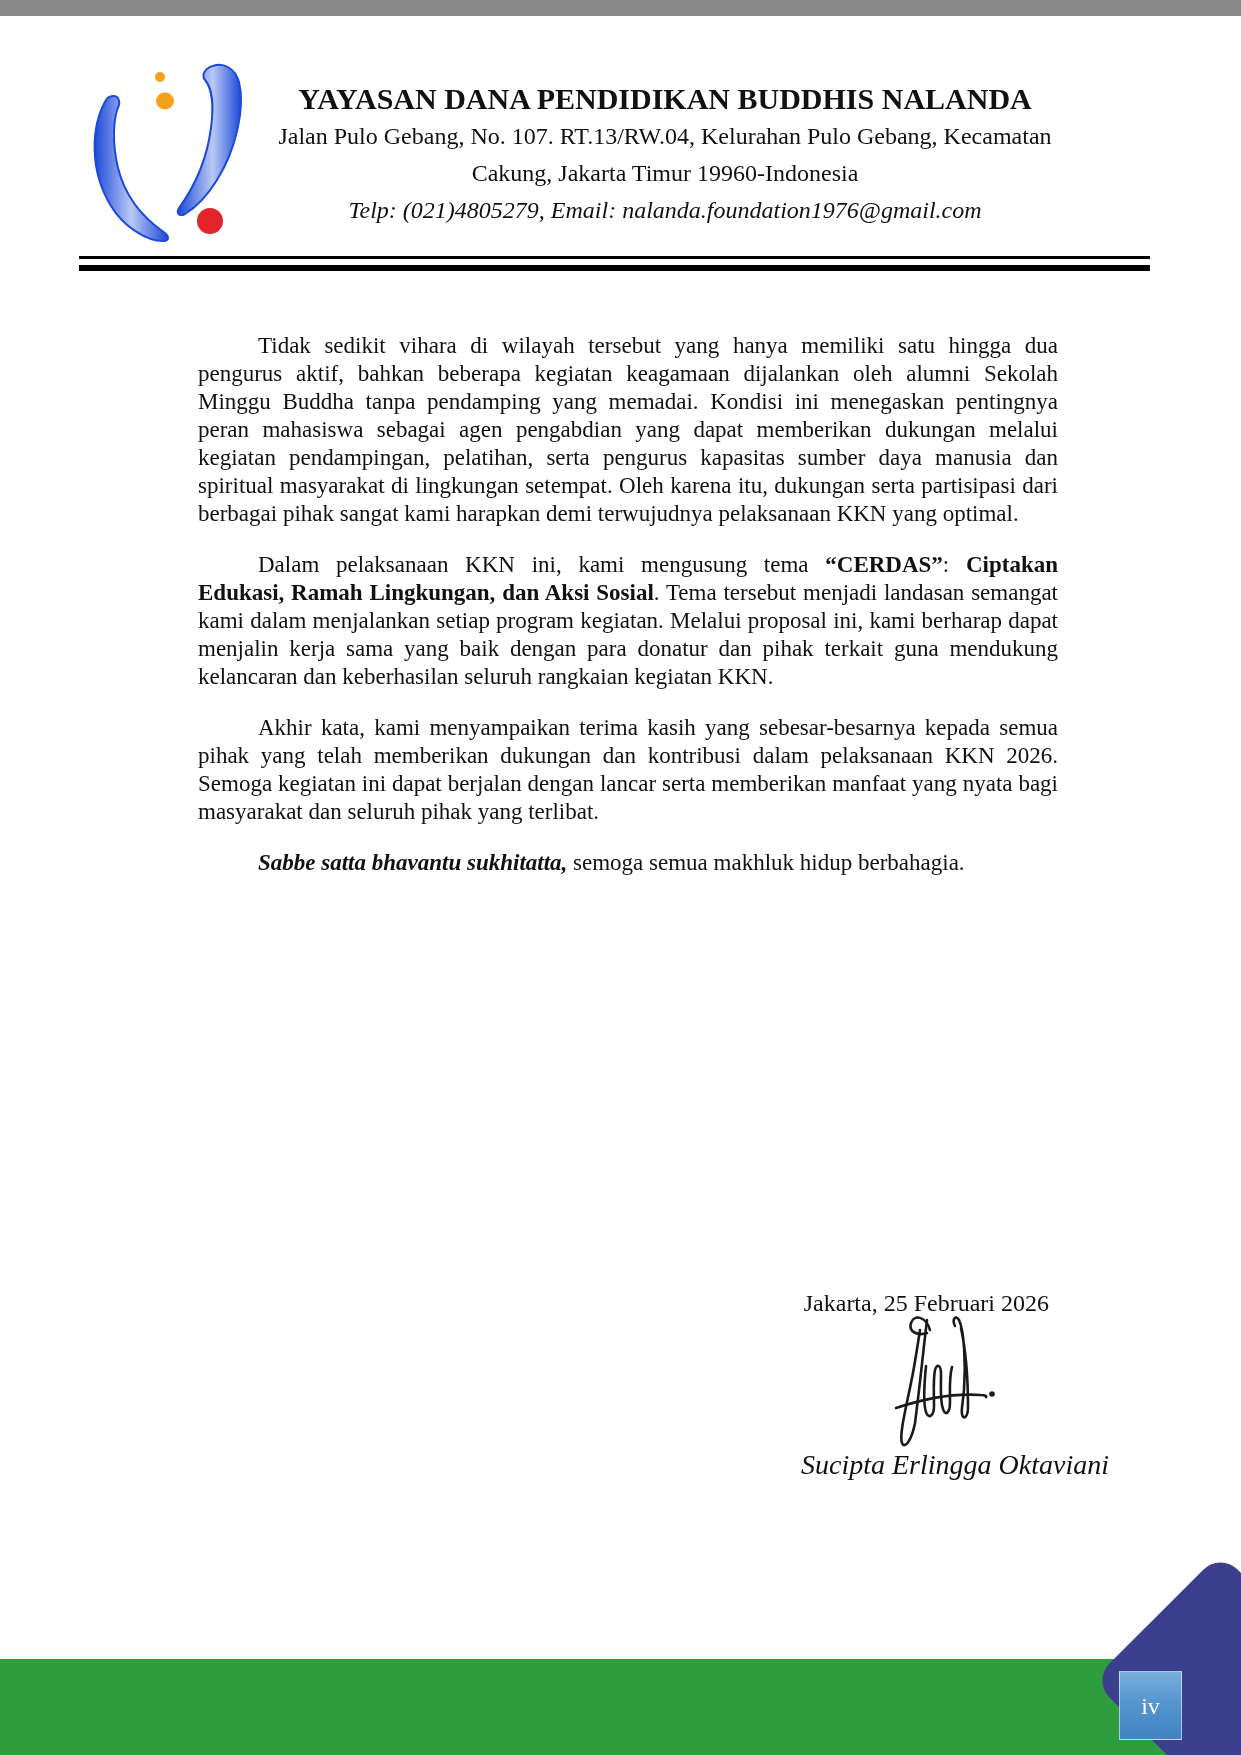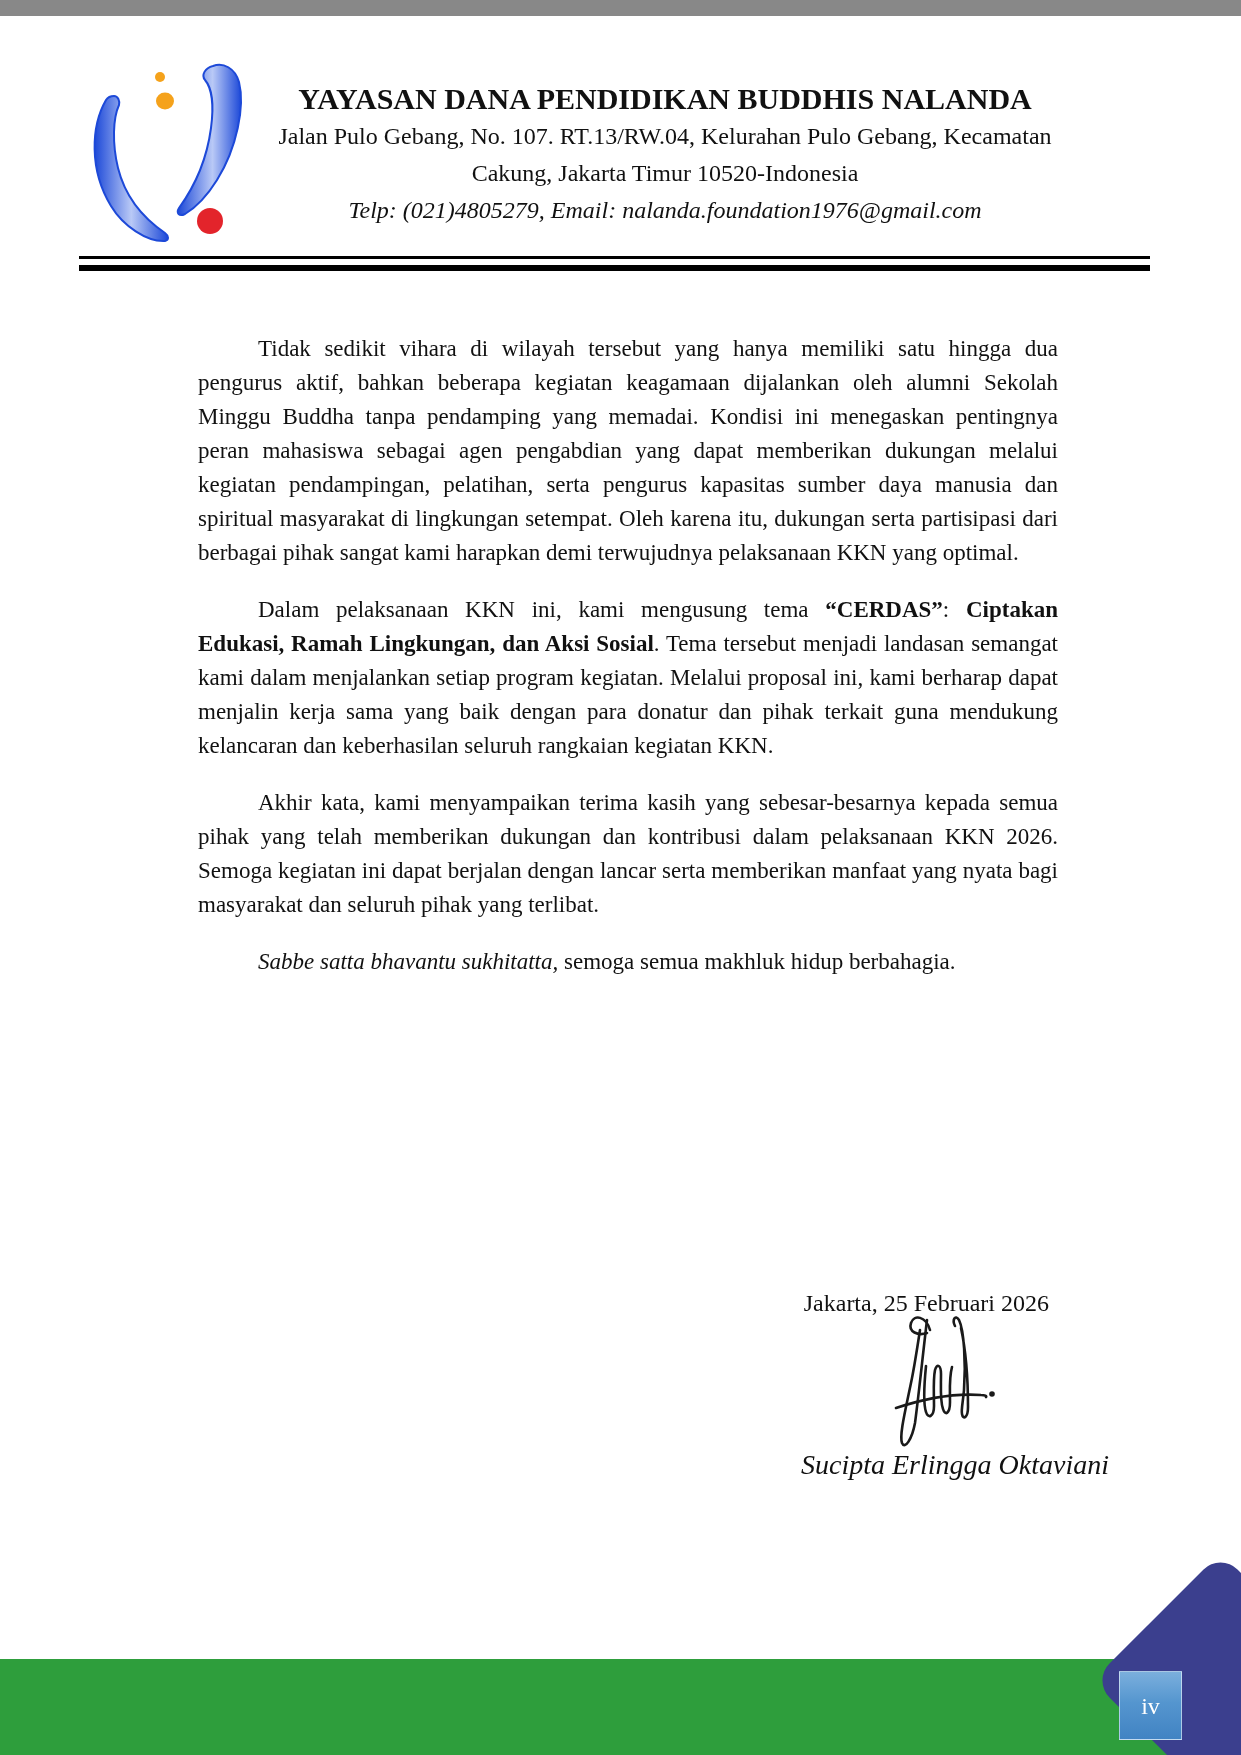--- a/index.html
+++ b/index.html
@@ -23,26 +23,26 @@
   .org-name { font-size: 30px; font-weight: 700; line-height: 38px; white-space: nowrap; }
   .addr-line { font-size: 24px; line-height: 37px; white-space: nowrap; }
   .contact-line { font-size: 24px; line-height: 37px; font-style: italic; white-space: nowrap; }
   .header-rule {
     position: absolute; left: 79px; top: 240px; width: 1071px; height: 15px;
     border-top: 3px solid #000; border-bottom: 6px solid #000;
   }
   
   .letter-body {
     position: absolute; left: 198px; top: 316px; width: 860px;
-    font-size: 23px; line-height: 34px; text-align: justify;
+    font-size: 23px; line-height: 28px; text-align: justify;
   }
   .para { margin: 0 0 23px 0; text-indent: 60px; }
   .para.no-indent { text-indent: 0; }
   .run-b { font-weight: 700; }
-  .run-i { font-style: italic; }
+  .run-i { font-style: italic; font-weight: bold; }
   
   .date-line {
     position: absolute; top: 1272px; right: 192px;
     font-size: 24px; line-height: 30px; white-space: nowrap;
   }
   .signature { position: absolute; left: 868px; top: 1292px; width: 145px; height: 150px; }
   .signatory-name {
     position: absolute; left: 755px; top: 1434px; width: 400px;
     font-size: 28px; line-height: 30px; text-align: center; white-space: nowrap; font-style: italic;
   }
@@ -90,21 +90,21 @@
       <path d="M 128 8 C 138 4 150 10 154 24 C 160 48 152 90 132 122 C 122 138 110 150 100 156 C 94 159 91 155 94 150 C 110 128 122 100 126 70 C 129 48 127 30 120 22 C 116 17 120 10 128 8 Z" fill="url(#gradBlueR)" stroke="#1d49d8" stroke-width="2"></path>
       <circle cx="75" cy="19" r="5" fill="#F5A21B"></circle>
       <ellipse cx="80" cy="43" rx="9" ry="8.5" fill="#F5A21B"></ellipse>
       <circle cx="125" cy="163" r="13" fill="#E3242B"></circle>
     </svg>
   </div>
 
   <div class="header-text">
     <div class="org-name">YAYASAN DANA PENDIDIKAN BUDDHIS NALANDA</div>
     <div class="addr-line">Jalan Pulo Gebang, No. 107. RT.13/RW.04, Kelurahan Pulo Gebang, Kecamatan</div>
-    <div class="addr-line">Cakung, Jakarta Timur 10520-Indonesia</div>
+    <div class="addr-line">Cakung, Jakarta Timur 19960-Indonesia</div>
     <div class="contact-line">Telp: (021)4805279, Email: nalanda.foundation1976@gmail.com</div>
   </div>
 
   <div class="header-rule"></div>
 
   <div class="letter-body">
     <p class="para"><span>Tidak sedikit vihara di wilayah tersebut yang hanya memiliki satu hingga dua pengurus aktif, bahkan beberapa kegiatan keagamaan dijalankan oleh alumni Sekolah Minggu Buddha tanpa pendamping yang memadai. Kondisi ini menegaskan pentingnya peran mahasiswa sebagai agen pengabdian yang dapat memberikan dukungan melalui kegiatan pendampingan, pelatihan, serta pengurus kapasitas sumber daya manusia dan spiritual masyarakat di lingkungan setempat. Oleh karena itu, dukungan serta partisipasi dari berbagai pihak sangat kami harapkan demi terwujudnya pelaksanaan KKN yang optimal.</span></p>
     <p class="para"><span>Dalam pelaksanaan KKN ini, kami mengusung tema </span><span class="run-b">“CERDAS”</span><span>: </span><span class="run-b">Ciptakan Edukasi, Ramah Lingkungan, dan Aksi Sosial</span><span>. Tema tersebut menjadi landasan semangat kami dalam menjalankan setiap program kegiatan. Melalui proposal ini, kami berharap dapat menjalin kerja sama yang baik dengan para donatur dan pihak terkait guna mendukung kelancaran dan keberhasilan seluruh rangkaian kegiatan KKN.</span></p>
     <p class="para"><span>Akhir kata, kami menyampaikan terima kasih yang sebesar-besarnya kepada semua pihak yang telah memberikan dukungan dan kontribusi dalam pelaksanaan KKN 2026. Semoga kegiatan ini dapat berjalan dengan lancar serta memberikan manfaat yang nyata bagi masyarakat dan seluruh pihak yang terlibat.</span></p>
     <p class="para"><span class="run-i">Sabbe satta bhavantu sukhitatta,</span><span> semoga semua makhluk hidup berbahagia.</span></p>

